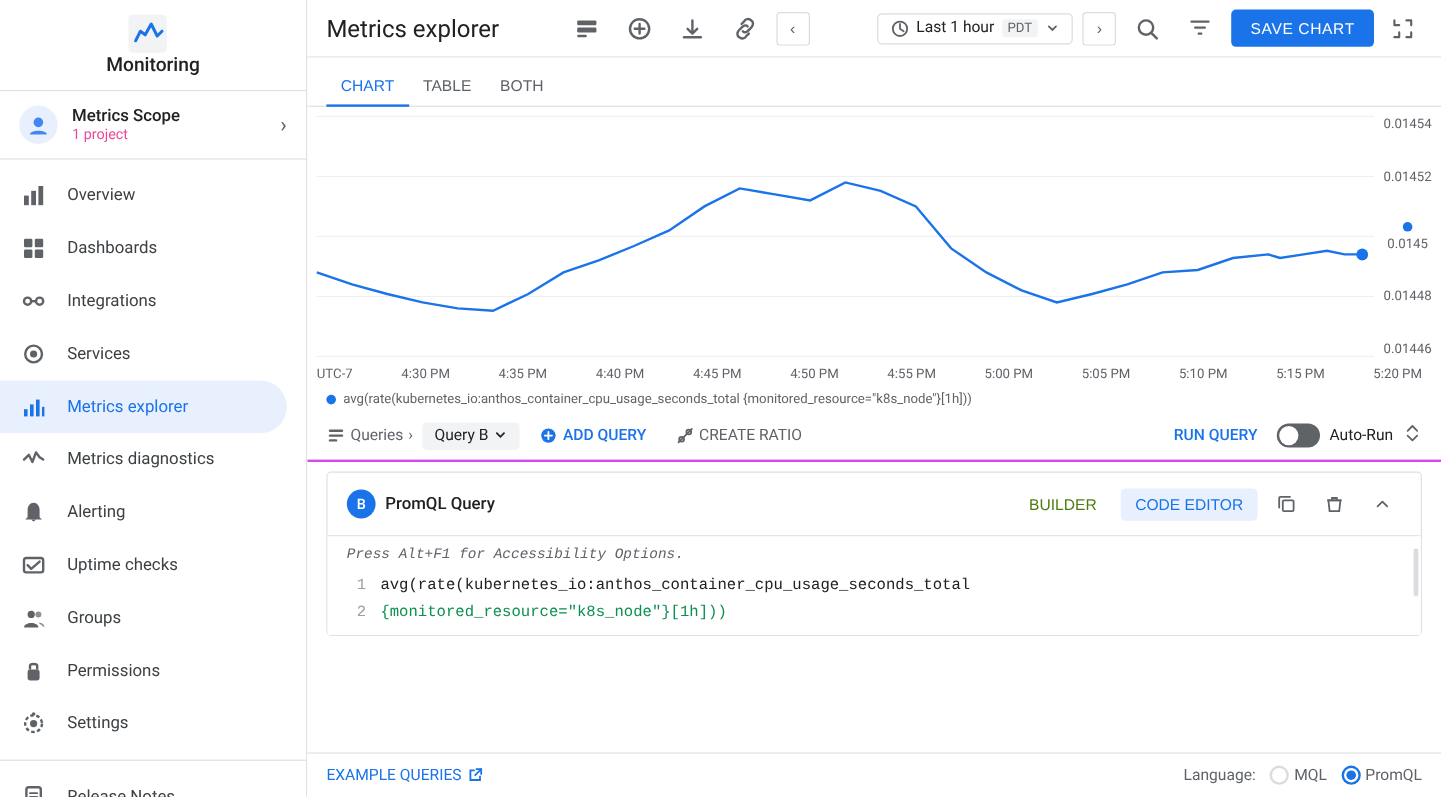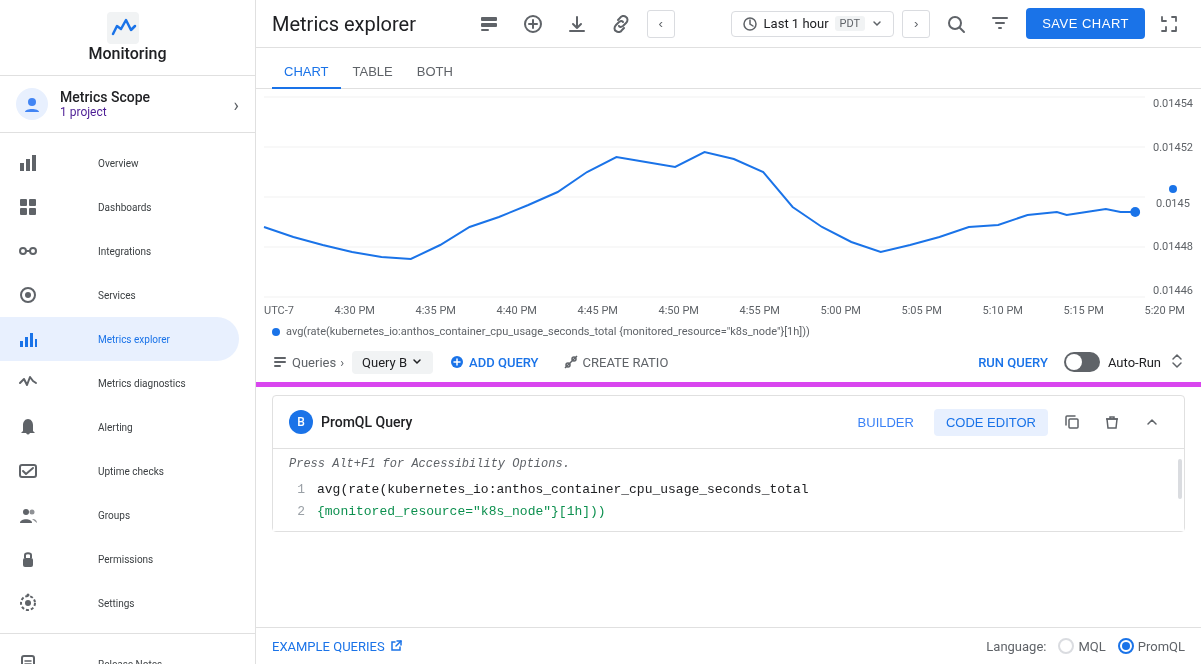--- a/index.html
+++ b/index.html
@@ -7,27 +7,27 @@
 
     
     .sidebar { width: 256px; background: #fff; border-right: 1px solid #e0e0e0; display: flex; flex-direction: column; height: 100%; overflow-y: auto; }
     .sidebar-header { display: flex; align-items: center; padding: 12px 16px; border-bottom: 1px solid #e0e0e0; flex-direction: column; }
     .sidebar-logo { width: 32px; height: 32px; margin-right: 10px; }
     .sidebar-title { font-size: 16px; font-weight: 500; color: #202124; }
     .sidebar-scope { display: flex; align-items: center; padding: 12px 16px; border-bottom: 1px solid #e0e0e0; cursor: pointer; }
     .sidebar-scope-icon { width: 32px; height: 32px; border-radius: 50%; background: #e8f0fe; display: flex; align-items: center; justify-content: center; margin-right: 12px; color: #4285f4; font-size: 16px; }
     .sidebar-scope-info { flex: 1; }
     .sidebar-scope-name { font-size: 14px; font-weight: 500; }
-    .sidebar-scope-sub { font-size: 12px; color: #4c1d95; }
+    .sidebar-scope-sub { font-size: 12px; color: #ec4899; }
     .sidebar-scope-arrow { color: #5f6368; font-size: 18px; }
     .sidebar-nav { flex: 1; padding: 8px 0; }
     .nav-item { display: flex; align-items: center; padding: 10px 16px; cursor: pointer; color: #3c4043; border-radius: 0 24px 24px 0; margin-right: 16px; }
     .nav-item.active { background: #e8f0fe; color: #1a73e8; }
     .nav-item-icon { width: 24px; height: 24px; margin-right: 16px; display: flex; align-items: center; justify-content: center; color: inherit; }
-    .nav-item-label { font-size: 10px; margin-left: 42px; }
+    .nav-item-label { font-size: 14px; }
     .sidebar-footer { padding: 8px 0; border-top: 1px solid #e0e0e0; }
 
     
     .main { flex: 1; display: flex; flex-direction: column; overflow: hidden; }
     .main-header { display: flex; align-items: center; padding: 0 16px; height: 48px; background: #fff; border-bottom: 1px solid #e0e0e0; }
     .main-title { font-size: 20px; font-weight: 400; color: #202124; margin-right: auto; }
     .header-actions { display: flex; align-items: center; gap: 8px; }
     .header-icon-btn { width: 36px; height: 36px; border-radius: 4px; border: none; background: transparent; cursor: pointer; display: flex; align-items: center; justify-content: center; color: #5f6368; }
     .time-selector { display: flex; align-items: center; border: 1px solid #dadce0; border-radius: 4px; padding: 4px 10px; cursor: pointer; background: #fff; gap: 6px; font-size: 13px; margin-left: 48px; }
     .time-selector .pdt-badge { background: #f1f3f4; border-radius: 3px; padding: 1px 5px; font-size: 11px; color: #5f6368; }
@@ -39,39 +39,39 @@
     
     .chart-container { background: #fff; flex: 1; overflow-y: auto; display: flex; flex-direction: column; }
     .chart-tabs { display: flex; align-items: center; padding: 8px 16px 0; border-bottom: 1px solid #e0e0e0; }
     .tab-btn { padding: 8px 12px; font-size: 13px; font-weight: 500; cursor: pointer; border: none; background: transparent; color: #5f6368; border-bottom: 2px solid transparent; margin-bottom: -1px; }
     .tab-btn.active { color: #1a73e8; border-bottom-color: #1a73e8; }
     .chart-x-labels { display: flex; justify-content: space-between; padding: 4px 16px 4px 8px; font-size: 11px; color: #5f6368; }
     .chart-legend { padding: 4px 16px; font-size: 11px; color: #5f6368; display: flex; align-items: center; gap: 6px; }
     .legend-dot { width: 8px; height: 8px; border-radius: 50%; background: #1a73e8; display: inline-block; }
 
     
-    .query-bar { display: flex; align-items: center; padding: 8px 16px; border-bottom: 5px solid #d946ef; background: #fff; gap: 8px; }
+    .query-bar { display: flex; align-items: center; padding: 8px 16px; border-bottom: 2px solid #d946ef; background: #fff; gap: 8px; }
     .query-breadcrumb { display: flex; align-items: center; gap: 4px; font-size: 13px; color: #5f6368; }
     .query-dropdown { display: flex; align-items: center; gap: 4px; background: #f1f3f4; border-radius: 4px; padding: 4px 10px; cursor: pointer; font-size: 13px; font-weight: 400; color: #202124; }
     .add-query-btn { display: flex; align-items: center; gap: 4px; color: #1a73e8; font-size: 13px; font-weight: 500; cursor: pointer; padding: 4px 8px; border-radius: 4px; }
     .create-ratio-btn { display: flex; align-items: center; gap: 4px; color: #5f6368; font-size: 13px; cursor: pointer; padding: 4px 8px; border-radius: 4px; }
     .query-bar-right { margin-left: auto; display: flex; align-items: center; gap: 8px; }
     .run-query-btn { font-size: 13px; font-weight: 500; color: #1a73e8; cursor: pointer; padding: 4px 8px; border-radius: 4px; }
     .auto-run-toggle { display: flex; align-items: center; gap: 8px; }
     .toggle-switch { width: 36px; height: 20px; background: #5f6368; border-radius: 10px; position: relative; cursor: pointer; }
     .toggle-knob { width: 16px; height: 16px; background: #fff; border-radius: 50%; position: absolute; top: 2px; left: 2px; transition: left 0.2s; }
     .auto-run-label { font-size: 13px; color: #202124; }
     .expand-query-btn { cursor: pointer; color: #5f6368; }
 
     
     .query-editor { background: #fff; margin: 8px 16px; border: 1px solid #e0e0e0; border-radius: 4px; }
     .query-editor-header { display: flex; align-items: center; padding: 10px 16px; border-bottom: 1px solid #e0e0e0; gap: 8px; }
     .query-label-badge { width: 24px; height: 24px; border-radius: 50%; background: #1a73e8; color: #fff; display: flex; align-items: center; justify-content: center; font-size: 12px; font-weight: 500; }
     .query-editor-title { font-size: 14px; font-weight: 500; color: #202124; margin-right: auto; }
-    .editor-action-btn { padding: 6px 12px; font-size: 13px; border: none; background: transparent; cursor: pointer; color: #3b82f6; border-radius: 4px; }
+    .editor-action-btn { padding: 6px 12px; font-size: 13px; border: none; background: transparent; cursor: pointer; color: #4d7c0f; border-radius: 4px; }
     .editor-action-btn.active { background: #e8f0fe; color: #1a73e8; }
     .editor-icon-btn { width: 32px; height: 32px; border: none; background: transparent; cursor: pointer; color: #5f6368; display: flex; align-items: center; justify-content: center; border-radius: 4px; }
     .code-editor-body { padding: 8px 16px; font-family: 'Courier New', monospace; font-size: 13px; background: #fff; min-height: 80px; }
     .code-editor-hint { color: #5f6368; font-size: 12px; font-style: italic; margin-bottom: 8px; }
     .code-line { display: flex; gap: 12px; line-height: 22px; }
     .line-num { color: #9aa0a6; width: 16px; text-align: right; user-select: none; }
     .code-text { color: #202124; }
     .code-string { color: #0d904f; }
     .scrollbar-indicator { width: 4px; background: #dadce0; border-radius: 2px; position: absolute; right: 2px; top: 10px; height: 40px; }
 

